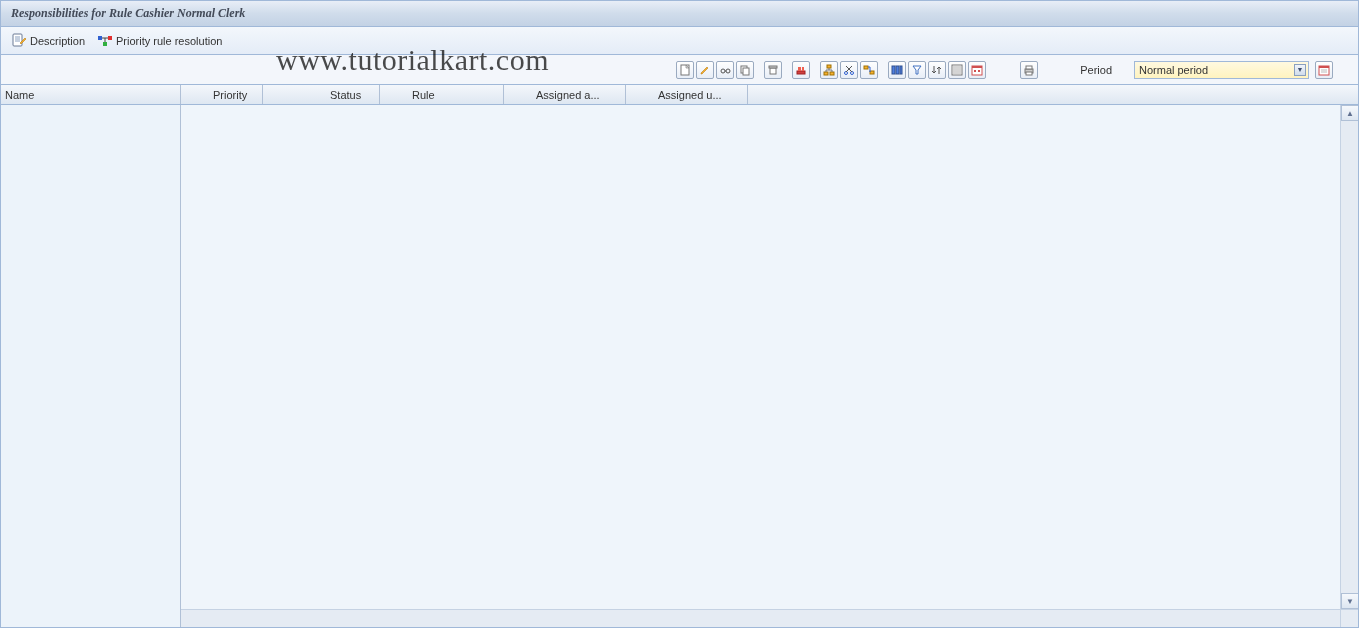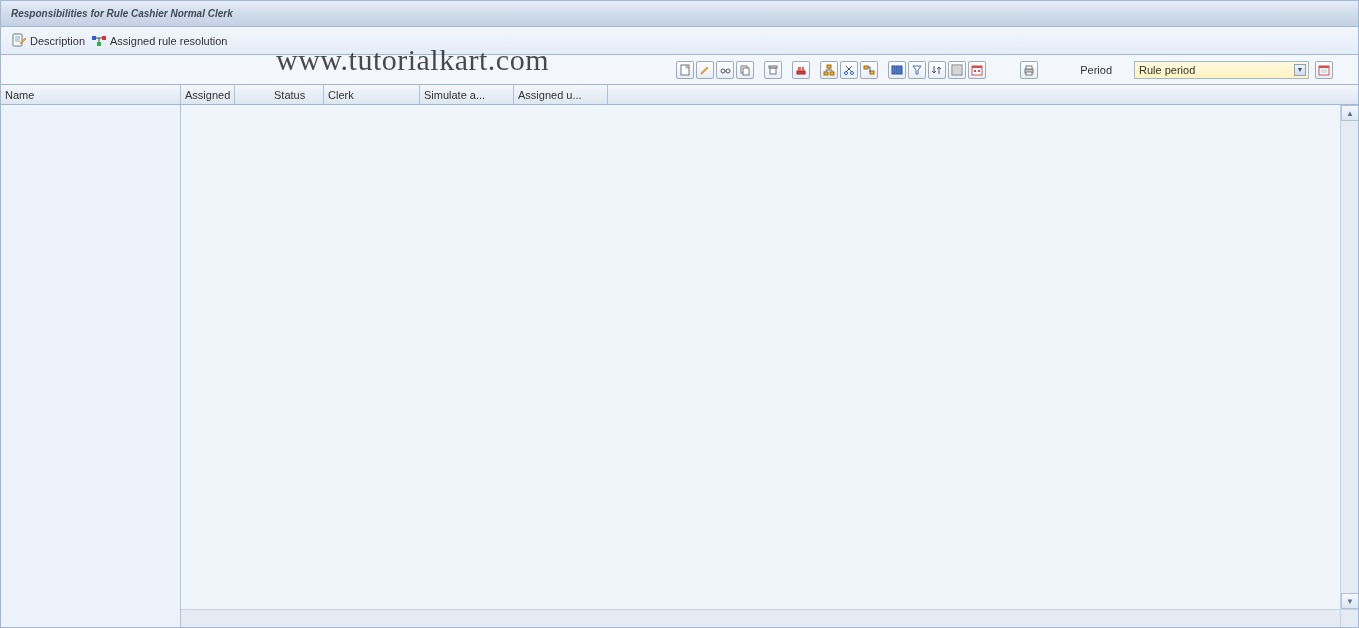--- a/index.html
+++ b/index.html
@@ -20,32 +20,33 @@
     background: linear-gradient(to bottom, #e8eef7 0%, #d0dceb 50%, #c3d2e5 100%);
     border-bottom: 1px solid #a0b8d8;
     padding: 4px 10px;
     height: 26px;
     display: flex;
     align-items: center;
   }
   .title-bar span.title-text {
     font-weight: bold;
     font-style: italic;
-    font-size: 10px;
+    font-size: 12px;
     color: #434a58;
+    font-family: Liberation Serif, serif;
   }
   
   .action-bar {
     background: linear-gradient(to bottom, #f3f7fc 0%, #e4ecf7 100%);
     border-bottom: 1px solid #a0b8d8;
     padding: 4px 10px;
     height: 28px;
     display: flex;
     align-items: center;
-    gap: 6px;
+    gap: 12px;
   }
   .action-item {
     display: flex;
     align-items: center;
     gap: 3px;
     cursor: pointer;
     color: #333;
   }
   .action-item .icon {
     width: 16px;
@@ -119,20 +120,21 @@
     display:flex;align-items:center;justify-content:center;
     cursor:pointer;
   }
   
   .grid-header {
     display: flex;
     height: 20px;
     background: linear-gradient(to bottom,#f4f7fb,#dee7f2);
     border-bottom:1px solid #a0b8d8;
     font-size:11px;
+    gap:28px;
   }
   .col {
     border-right:1px solid #b0c0d6;
     padding: 2px 4px;
     display:flex;
     align-items:center;
     color:#333;
     overflow:hidden;
     white-space:nowrap;
     cursor:pointer;
@@ -221,21 +223,21 @@
   <div class="action-item">
     <span class="icon">
       <svg width="16" height="16" viewBox="0 0 16 16">
         <rect x="1" y="3" width="4" height="4" fill="#3060d0"></rect>
         <rect x="11" y="3" width="4" height="4" fill="#e03030"></rect>
         <rect x="6" y="9" width="4" height="4" fill="#30b040"></rect>
         <line x1="5" y1="5" x2="11" y2="5" stroke="#444" stroke-width="1"></line>
         <line x1="8" y1="5" x2="8" y2="9" stroke="#444" stroke-width="1"></line>
       </svg>
     </span>
-    <span>Assigned rule resolution</span>
+    <span>Priority rule resolution</span>
   </div>
 </div>
 
 <div class="watermark">www.tutorialkart.com</div>
 
 <div class="toolbar-area">
   <div class="tbtn">
       <svg width="12" height="12" viewBox="0 0 12 12">
         <rect x="2" y="1" width="8" height="10" fill="#fff" stroke="#777"></rect>
         <path d="M7 1 L10 4 L7 4 Z" fill="#ddd" stroke="#777" stroke-width="0.6"></path>
@@ -342,39 +344,39 @@
   <div class="tbtn">
       <svg width="12" height="12" viewBox="0 0 12 12">
         <rect x="2" y="5" width="8" height="4" fill="#ccc" stroke="#777"></rect>
         <rect x="3" y="2" width="6" height="3" fill="#fff" stroke="#777"></rect>
         <rect x="3" y="8" width="6" height="3" fill="#fff" stroke="#777"></rect>
       </svg>
     </div>
 
   <span class="period-label">Period</span>
   <div class="period-select">
-    <span>Rule period</span>
+    <span>Normal period</span>
     <span class="arrow">▼</span>
   </div>
   <div class="period-calbtn">
     <svg width="12" height="12" viewBox="0 0 12 12">
         <rect x="1" y="2" width="10" height="9" fill="#fff" stroke="#d05050"></rect>
         <rect x="1" y="2" width="10" height="2" fill="#d05050"></rect>
         <line x1="3" y1="6" x2="9" y2="6" stroke="#bbb"></line>
         <line x1="3" y1="8" x2="9" y2="8" stroke="#bbb"></line>
       </svg>
   </div>
 </div>
 
 <div class="grid-header">
   <div class="col name">Name</div>
-  <div class="col priority">Assigned</div>
+  <div class="col priority">Priority</div>
   <div class="col status">Status</div>
-  <div class="col code">Clerk</div>
-  <div class="col assa">Simulate a...</div>
+  <div class="col code">Rule</div>
+  <div class="col assa">Assigned a...</div>
   <div class="col assu">Assigned u...</div>
   <div class="col filler"></div>
   <div class="col sb"></div>
 </div>
 
 <div class="grid-body">
   <div class="tree-pane"></div>
   <div class="data-pane">
     <div class="vscroll">
       <div class="up">▲</div>

